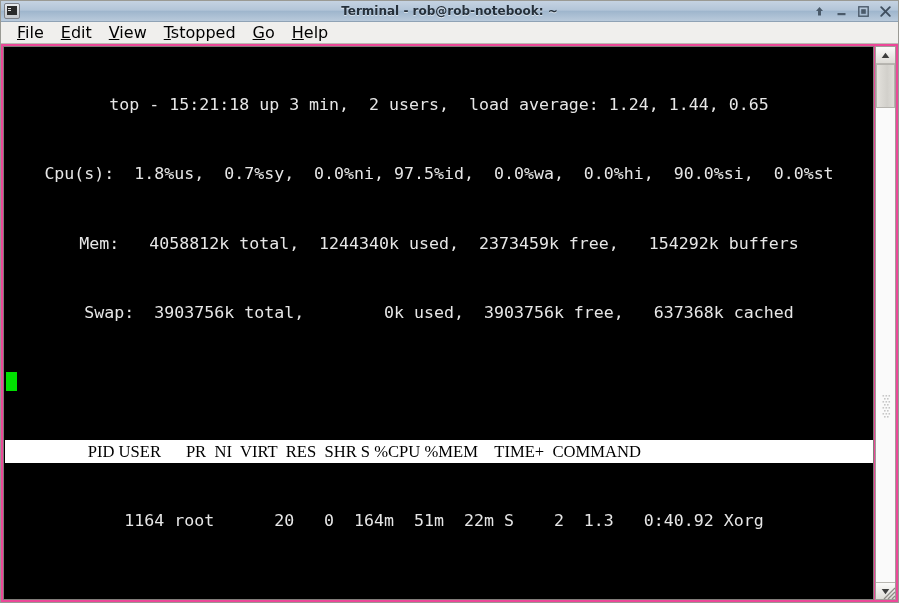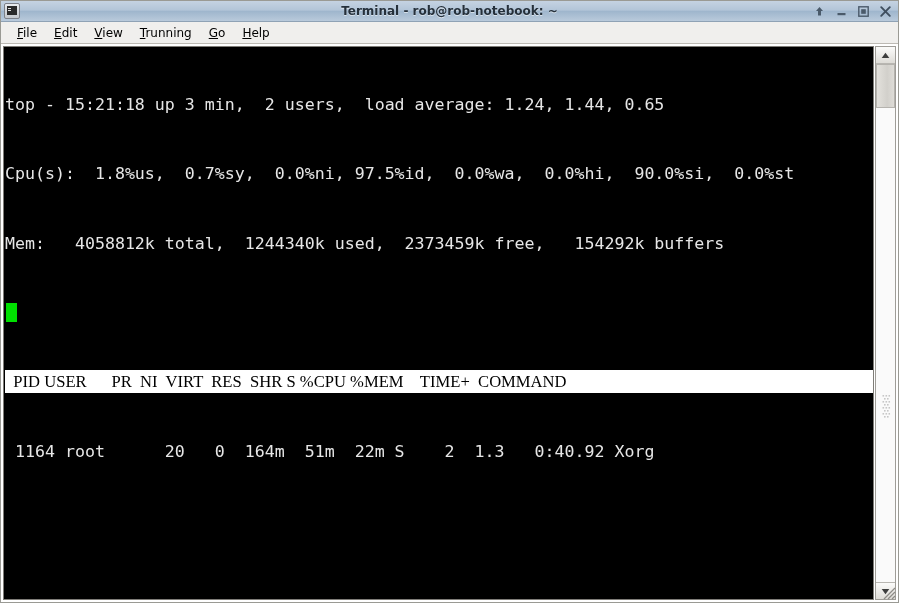--- a/index.html
+++ b/index.html
@@ -95,37 +95,38 @@
     height: 22px;
     flex: 0 0 22px;
     background: #f0efed;
     border-bottom: 1px solid #bdbab4;
     display: flex;
     align-items: center;
     padding-left: 8px;
     box-sizing: border-box;
   }
   .menu-item {
-    font-size: 12px;
+    font-size: 16px;
     color: #000;
     padding: 2px 9px 2px 8px;
     font-family: "DejaVu Sans", sans-serif;
     cursor: default;
     white-space: nowrap;
   }
   .menu-item u { text-decoration: underline; }
 
   
   .term-wrap {
     flex: 1 1 auto;
     display: flex;
-    background: #ffffff;
+    background: #ec4899;
     padding: 2px 2px 2px 2px;
     box-sizing: border-box;
     min-height: 0;
+    text-align: center;
   }
   .term {
     flex: 1 1 auto;
     background: #000;
     border: 1px solid #7f7d78;
     box-sizing: border-box;
     overflow: hidden;
     position: relative;
     min-width: 0;
   }
@@ -243,31 +244,32 @@
           <path d="M2.2 2.2 L10.8 10.8 M10.8 2.2 L2.2 10.8" stroke="#3f4e5e" stroke-width="1.9" stroke-linecap="round"></path>
         </svg>
       </div>
     </div>
   </div>
 
   <div class="menubar">
     <div class="menu-item"><u>F</u><span>ile</span></div>
     <div class="menu-item"><u>E</u><span>dit</span></div>
     <div class="menu-item"><u>V</u><span>iew</span></div>
-    <div class="menu-item"><u>T</u><span>running</span></div>
+    <div class="menu-item"><u>T</u><span>stopped</span></div>
     <div class="menu-item"><u>G</u><span>o</span></div>
     <div class="menu-item"><u>H</u><span>elp</span></div>
   </div>
 
   <div class="term-wrap">
     <div class="term">
       <div class="screen">
         <div class="row">top - 15:21:18 up 3 min,  2 users,  load average: 1.24, 1.44, 0.65</div>
         <div class="row">Cpu(s):  1.8%us,  0.7%sy,  0.0%ni, 97.5%id,  0.0%wa,  0.0%hi,  90.0%si,  0.0%st</div>
         <div class="row">Mem:   4058812k total,  1244340k used,  2373459k free,   154292k buffers</div>
+        <div class="row">Swap:  3903756k total,        0k used,  3903756k free,   637368k cached</div>
         <div class="cursorline">
           <span class="cursor-block"></span>
         </div>
         <div class="row header">  PID USER      PR  NI  VIRT  RES  SHR S %CPU %MEM    TIME+  COMMAND                                      </div>
         <div class="row"> 1164 root      20   0  164m  51m  22m S    2  1.3   0:40.92 Xorg</div>
         
         
         
         
         

